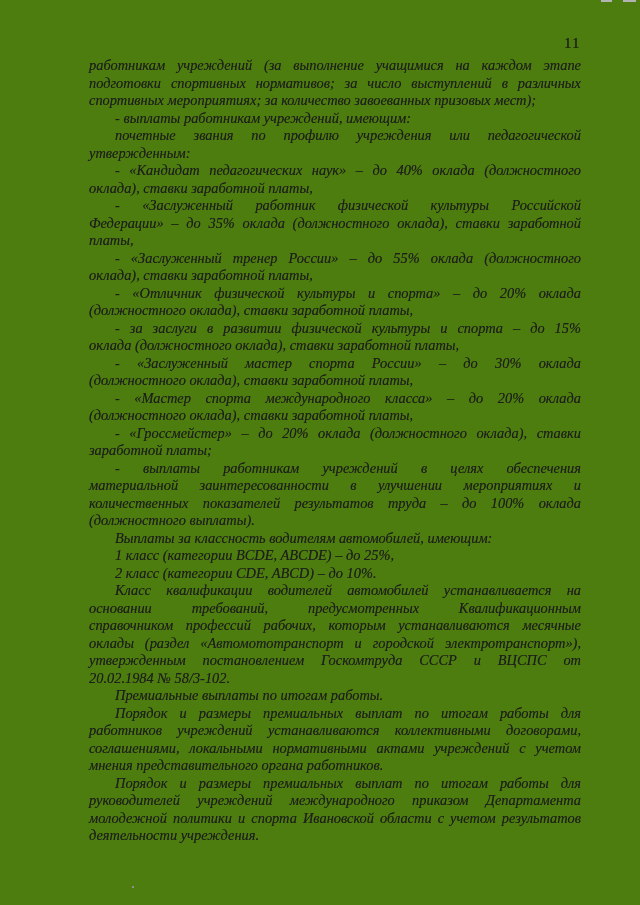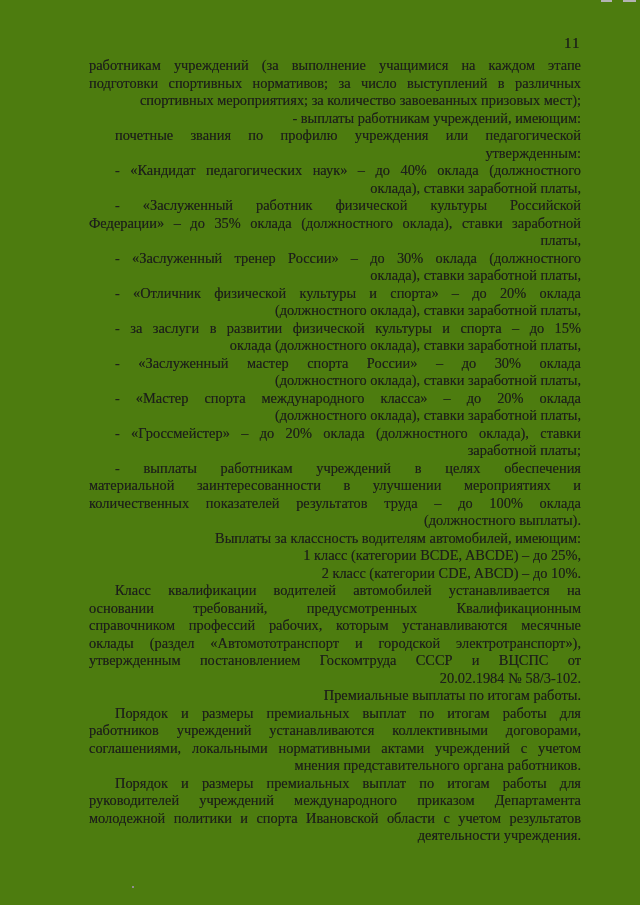--- a/index.html
+++ b/index.html
@@ -25,26 +25,27 @@
     color: #1e1e1e;
     text-shadow: 0 0 0.5px rgba(0,0,0,0.5);
   }
   .text-block {
     position: absolute;
     top: 57px;
     left: 89px;
     width: 492px;
     font-size: 14.4px;
     text-shadow: 0 0 0.5px rgba(0,0,0,0.45);
+    font-style: italic;
   }
   .line {
     height: 17.5px;
     line-height: 17.5px;
     white-space: normal;
-    text-align: right;
+    text-align: left;
   }
   .line.j {
     text-align: justify;
     text-align-last: justify;
   }
   .line.ind {
     text-indent: 26px;
   }
   
   .corner-dash {
@@ -76,21 +77,21 @@
       <div class="line j">подготовки спортивных нормативов; за число выступлений в различных</div>
       <div class="line">спортивных мероприятиях; за количество завоеванных призовых мест);</div>
       <div class="line ind">- выплаты работникам учреждений, имеющим:</div>
       <div class="line j ind">почетные звания по профилю учреждения или педагогической</div>
       <div class="line">утвержденным:</div>
       <div class="line j ind">- «Кандидат педагогических наук» – до 40% оклада (должностного</div>
       <div class="line">оклада), ставки заработной платы,</div>
       <div class="line j ind">- «Заслуженный работник физической культуры Российской</div>
       <div class="line j">Федерации» – до 35% оклада (должностного оклада), ставки заработной</div>
       <div class="line">платы,</div>
-      <div class="line j ind">- «Заслуженный тренер России» – до 30% оклада (должностного</div>
+      <div class="line j ind">- «Заслуженный тренер России» – до 55% оклада (должностного</div>
       <div class="line">оклада), ставки заработной платы,</div>
       <div class="line j ind">- «Отличник физической культуры и спорта» – до 20% оклада</div>
       <div class="line">(должностного оклада), ставки заработной платы,</div>
       <div class="line j ind">- за заслуги в развитии физической культуры и спорта – до 15%</div>
       <div class="line">оклада (должностного оклада), ставки заработной платы,</div>
       <div class="line j ind">- «Заслуженный мастер спорта России» – до 30% оклада</div>
       <div class="line">(должностного оклада), ставки заработной платы,</div>
       <div class="line j ind">- «Мастер спорта международного класса» – до 20% оклада</div>
       <div class="line">(должностного оклада), ставки заработной платы,</div>
       <div class="line j ind">- «Гроссмейстер» – до 20% оклада (должностного оклада), ставки</div>

